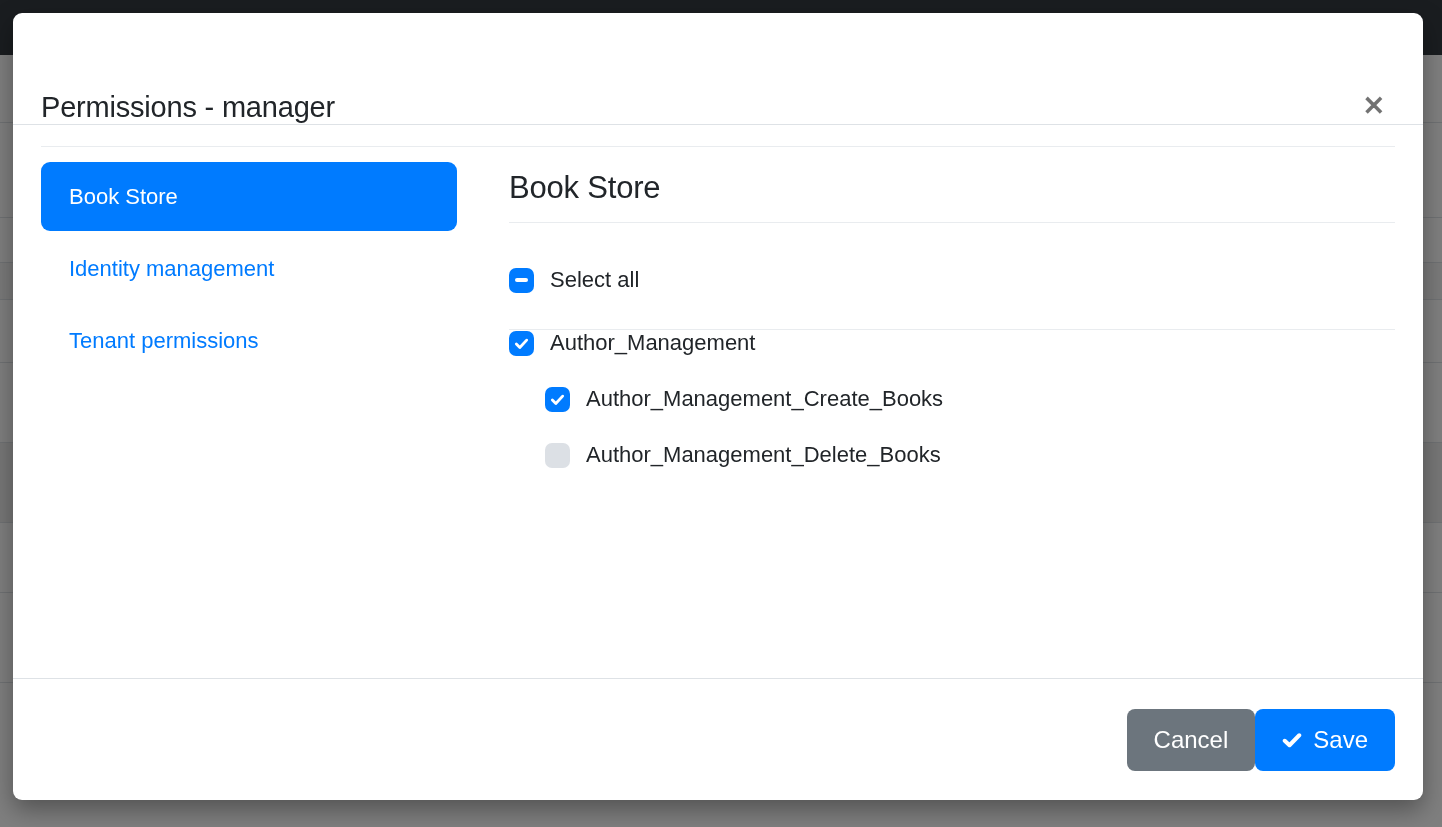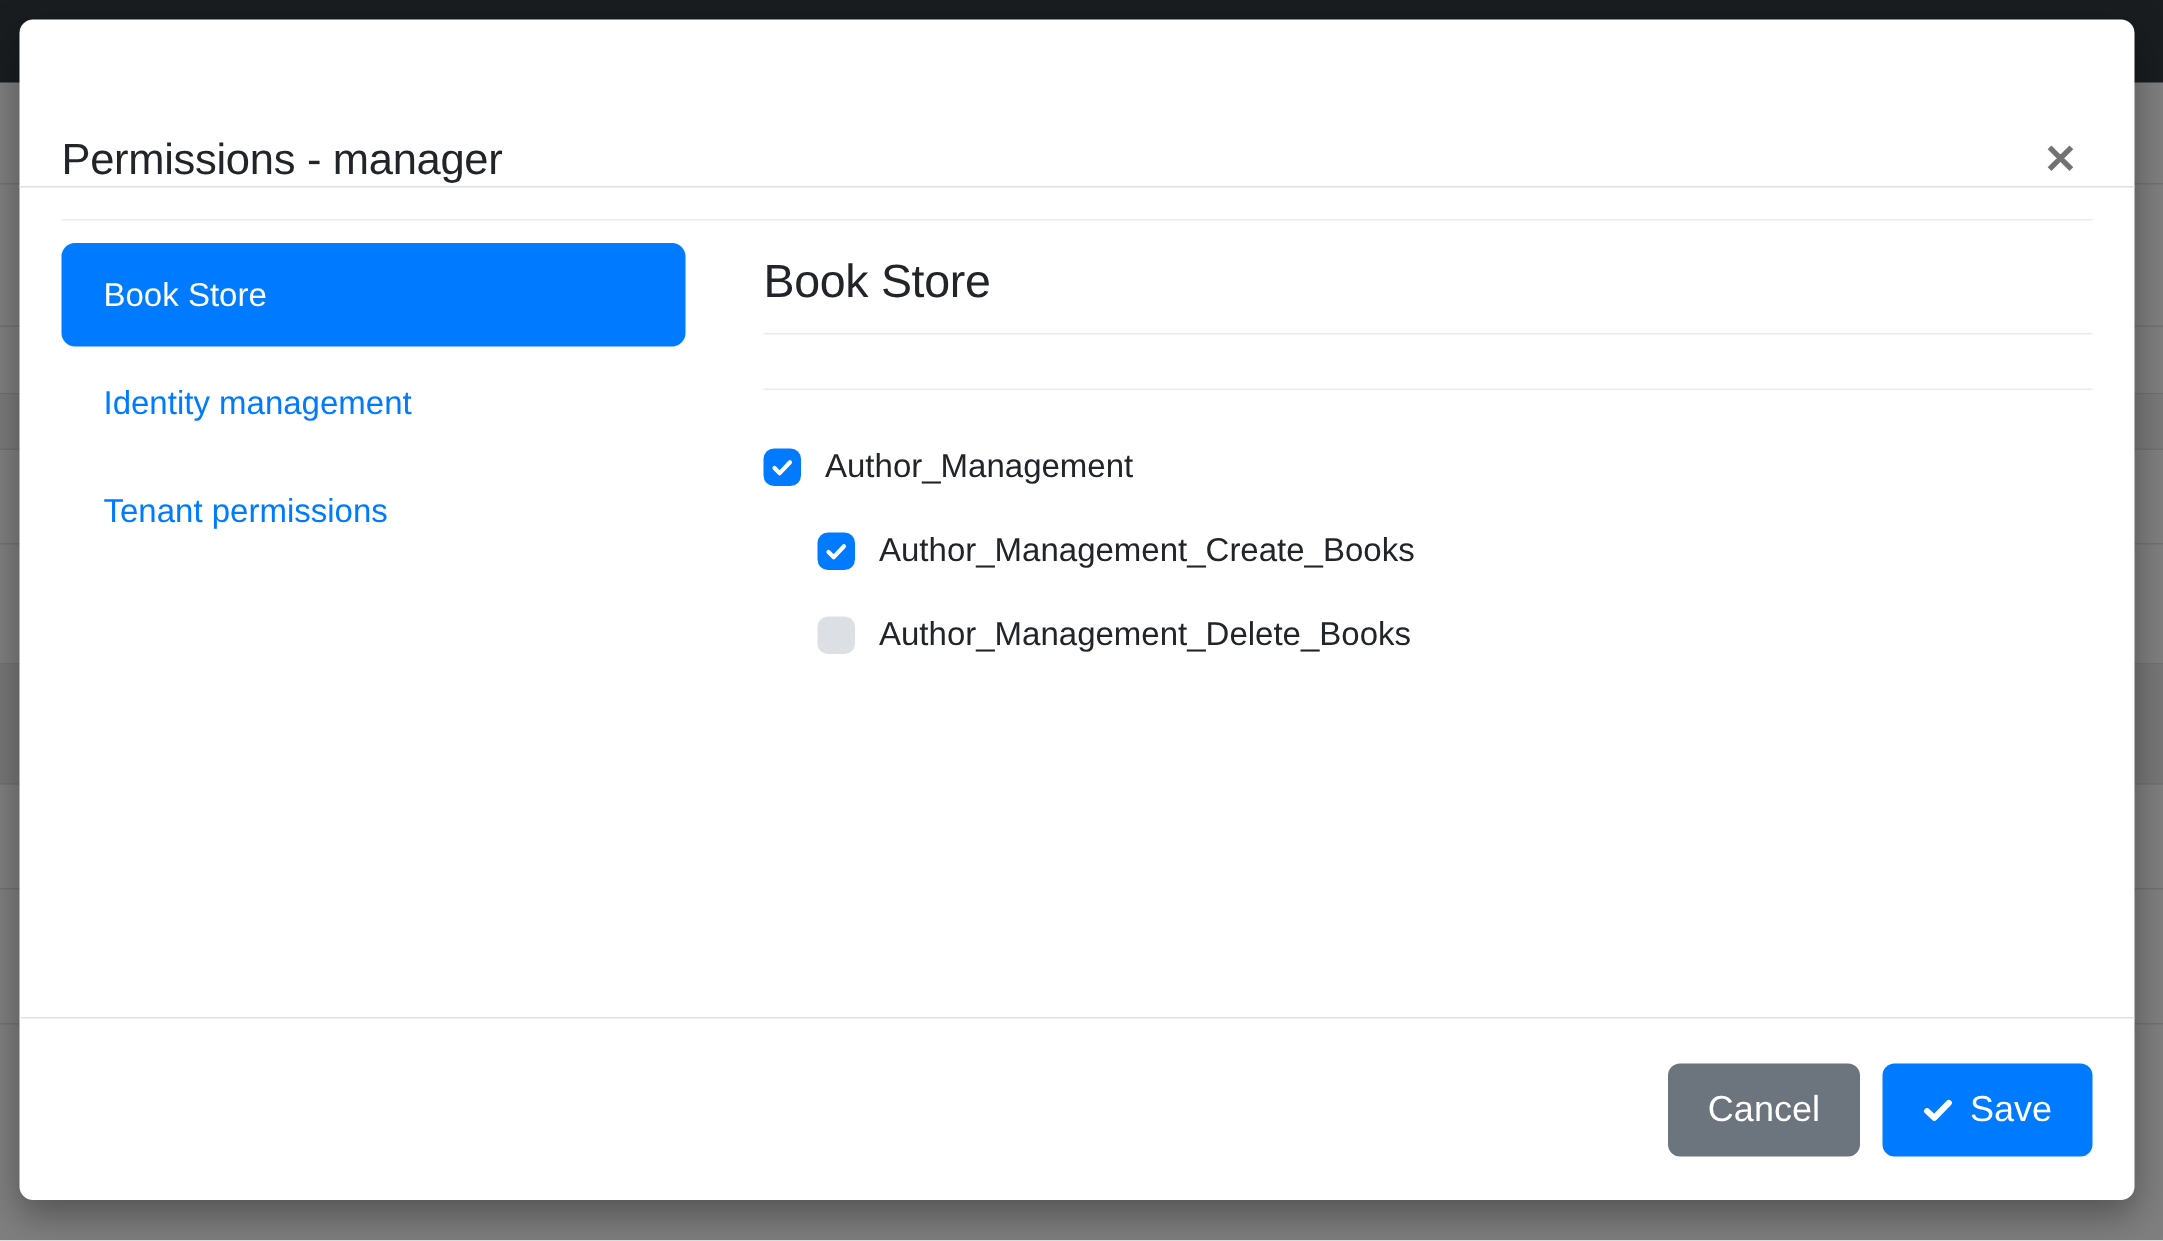--- a/index.html
+++ b/index.html
@@ -54,28 +54,28 @@
     height:69px; margin-bottom:3px; display:flex; align-items:center;
     padding:0 28px; font-size:22px; border-radius:9px;
     color:var(--primary,#007bff); cursor:pointer;
   }
   .tab.active { background:var(--primary,#007bff); color:#fff; }
 
   .panel { flex:1 1 auto; margin-left:52px; }
   .panel-heading { font-size:31px; font-weight:400; padding:8px 0 16px; letter-spacing:-0.2px; }
   .select-row { margin-top:44px; }
   .panel-hr2 { margin-top:36px; }
-  .perm-list { margin-top:38px; }
+  .perm-list { }
   .perm-row { margin-bottom:30px; }
   .perm-row.sub { margin-left:36px; }
 
   .modal-footer {
     flex:0 0 auto; height:122px; border-top:1px solid #dee2e6;
     display:flex; align-items:center; justify-content:flex-end;
-    padding:0 28px; gap:15px;
+    padding:0 28px; 
   }
   .btn {
     height:62px; border:none; border-radius:8px; font-size:24px;
     font-family:inherit; color:#fff; cursor:pointer; padding:0 27px;
     display:inline-flex; align-items:center; justify-content:center;
   }
   .btn-secondary { background:var(--secondary,#6c757d); }
   .btn-primary { background:var(--primary,#007bff); }
   .btn-primary .save-check { display:inline-flex; margin-right:11px; }
 </style>
@@ -118,20 +118,24 @@
         <div class="tabs">
             <div class="tab active">Book Store</div>
             <div class="tab">Identity management</div>
             <div class="tab">Tenant permissions</div>
           </div>
 
         <div class="panel">
           <h2 class="panel-heading">Book Store</h2>
           <hr class="hr">
 
+          <label class="check-row select-row">
+            <span class="cb indeterminate"></span>
+            <span class="cb-label">Select all</span>
+          </label>
 
           <hr class="hr panel-hr2">
 
           <div class="perm-list">
               <label class="check-row perm-row">
                 <span class="cb checked">
                   <svg width="15" height="15" viewBox="0 0 16 16">
                     <path d="M2.5 8.6 L6.2 12.2 L13.5 4.4" stroke="#fff" stroke-width="3" fill="none" stroke-linecap="round" stroke-linejoin="round"></path>
                   </svg>
                 </span>

